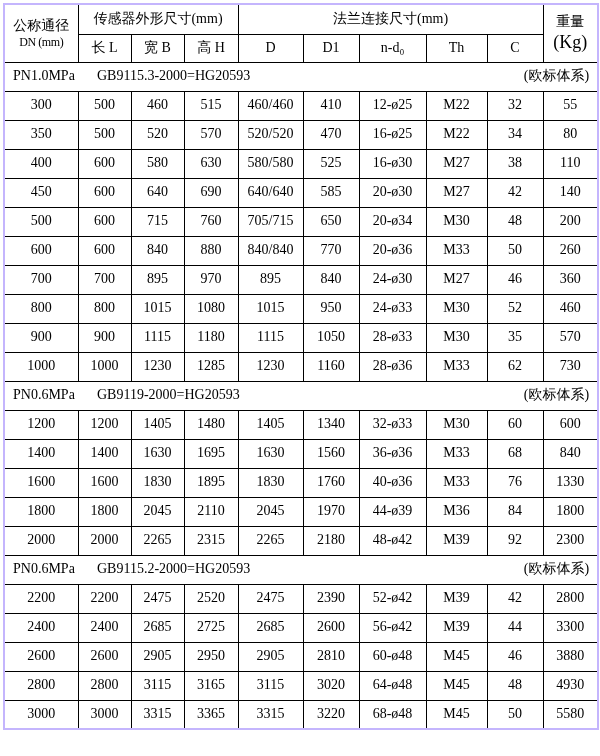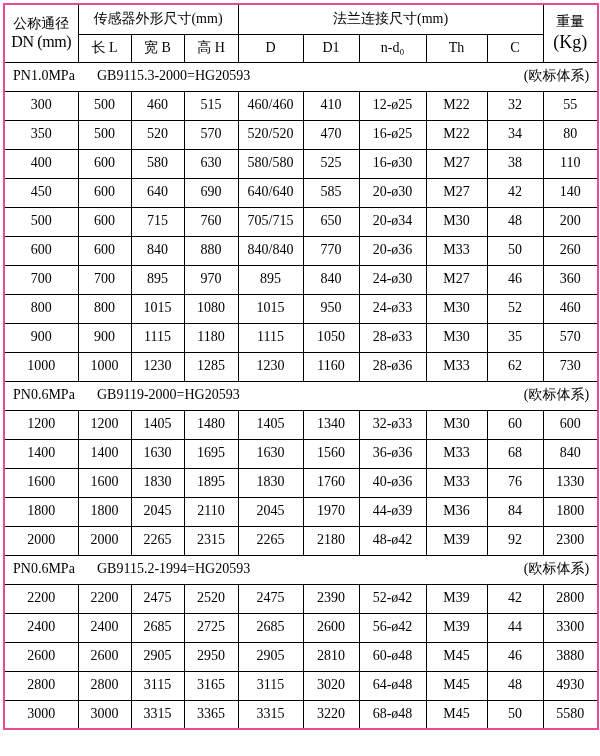--- a/index.html
+++ b/index.html
@@ -7,40 +7,40 @@
     width: 600px; height: 756px; overflow: hidden;
     font-family: "Liberation Serif", "DejaVu Serif", serif;
     color: #000000;
     -webkit-font-smoothing: antialiased;
   }
   .page { padding: 3px; }
   table.spec {
     border-collapse: collapse;
     table-layout: fixed;
     width: 594px;
-    border: 2px solid #ec4899;
+    border: 2px solid #c4b5fd;
   }
   .spec th, .spec td {
     border: 1.5px solid #000000;
     text-align: center;
     vertical-align: middle;
     font-weight: normal;
     font-size: 14px;
     padding: 0;
     line-height: 1.15;
     overflow: hidden;
     white-space: nowrap;
   }
   tr.hdr-groups { height: 30px; }
   tr.hdr-sub    { height: 28px; }
   tr.section-row{ height: 29px; }
   tr.data-row   { height: 29px; padding-left: 20px; }
 
   .two-line div { line-height: 1.25; }
-  .dn-sub { font-size: 16px; letter-spacing: -0.4px; text-align: center; }
+  .dn-sub { font-size: 12px; letter-spacing: -0.4px; text-align: center; }
   .wt-sub { font-size: 18px; }
 
   td.section-cell {
     text-align: left;
     padding: 0 8px;
   }
   .section-inner { display: flex; align-items: flex-end; width: 100%; }
   .section-inner .pn  { display: inline-block; width: 84px; }
   .section-inner .std { display: inline-block; }
   .section-inner .note{ margin-left: auto; }
@@ -282,21 +282,21 @@
           <td>2180</td>
           <td>48-ø42</td>
           <td>M39</td>
           <td>92</td>
           <td>2300</td>
         </tr>
         <tr class="section-row">
           <td class="section-cell" colspan="10">
             <div class="section-inner">
               <span class="pn">PN0.6MPa</span>
-              <span class="std">GB9115.2-1994=HG20593</span>
+              <span class="std">GB9115.2-2000=HG20593</span>
               <span class="note">(欧标体系)</span>
             </div>
           </td>
         </tr>
         <tr class="data-row">
           <td>2200</td>
           <td>2200</td>
           <td>2475</td>
           <td>2520</td>
           <td>2475</td>

